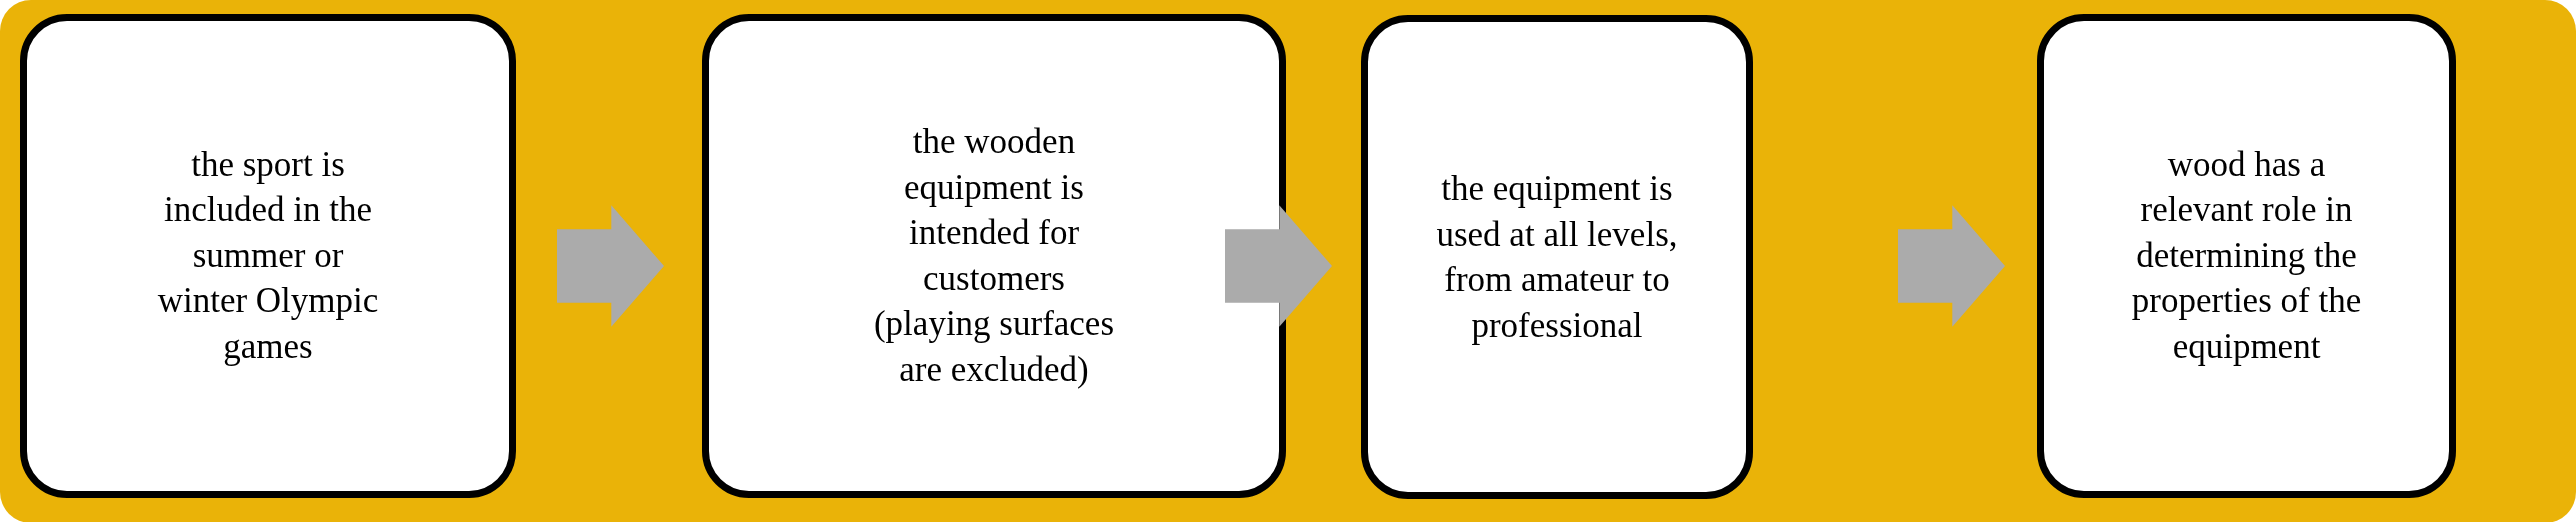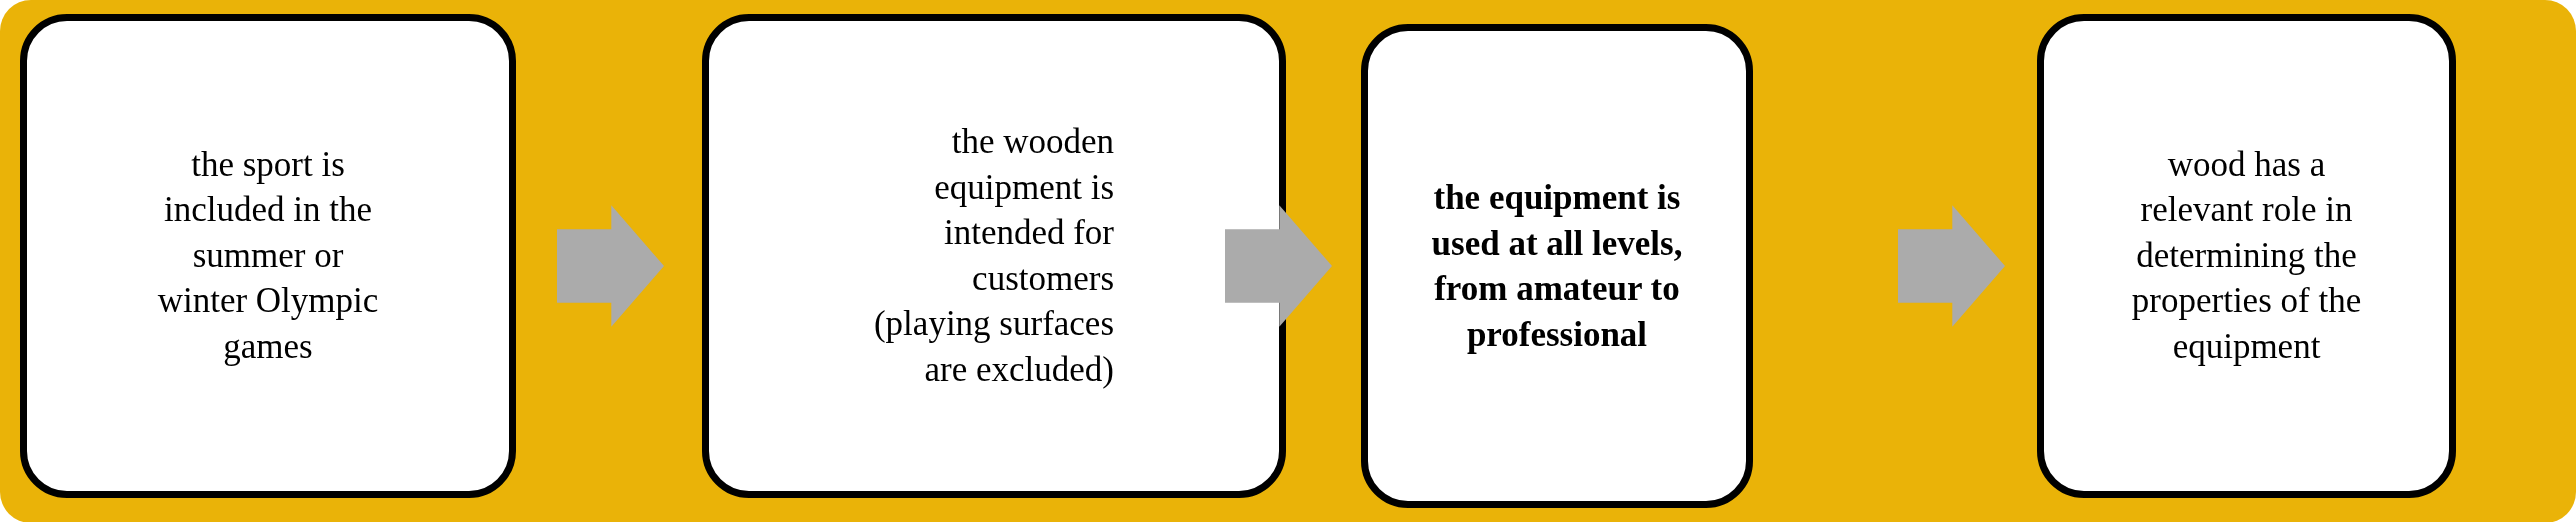--- a/index.html
+++ b/index.html
@@ -41,22 +41,22 @@
     padding: 0 11.2px;
   }
   .arrow {
     position: absolute;
     display: block;
   }
   .arrow svg { display: block; }
 
   
   #node-1 { left: 20px;   top: 13.6px;  width: 496px; height: 484px; }
-  #node-2 { left: 702px;  top: 13.6px;  width: 584px; height: 484px; text-align: right; }
-  #node-3 { left: 1361px; top: 24px;  width: 392px; height: 484px; font-weight: bold; }
+  #node-2 { left: 702px;  top: 13.6px;  width: 584px; height: 484px; }
+  #node-3 { left: 1361px; top: 15px;  width: 392px; height: 484px; }
   #node-4 { left: 2037px; top: 13.6px;  width: 419px; height: 484px; }
 
   
   #arrow-1 { left: 557px;  top: 205px; width: 107px; height: 122px; }
   #arrow-2 { left: 1225px; top: 205px; width: 107px; height: 122px; }
   #arrow-3 { left: 1898px; top: 205px; width: 107px; height: 122px; }
 </style>
 </head>
 <body>
 

